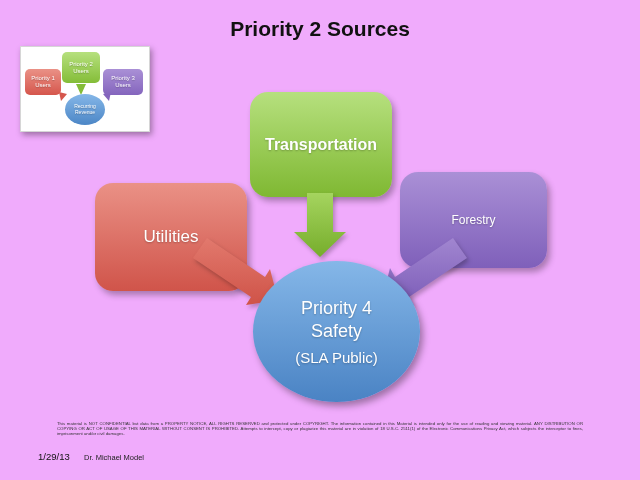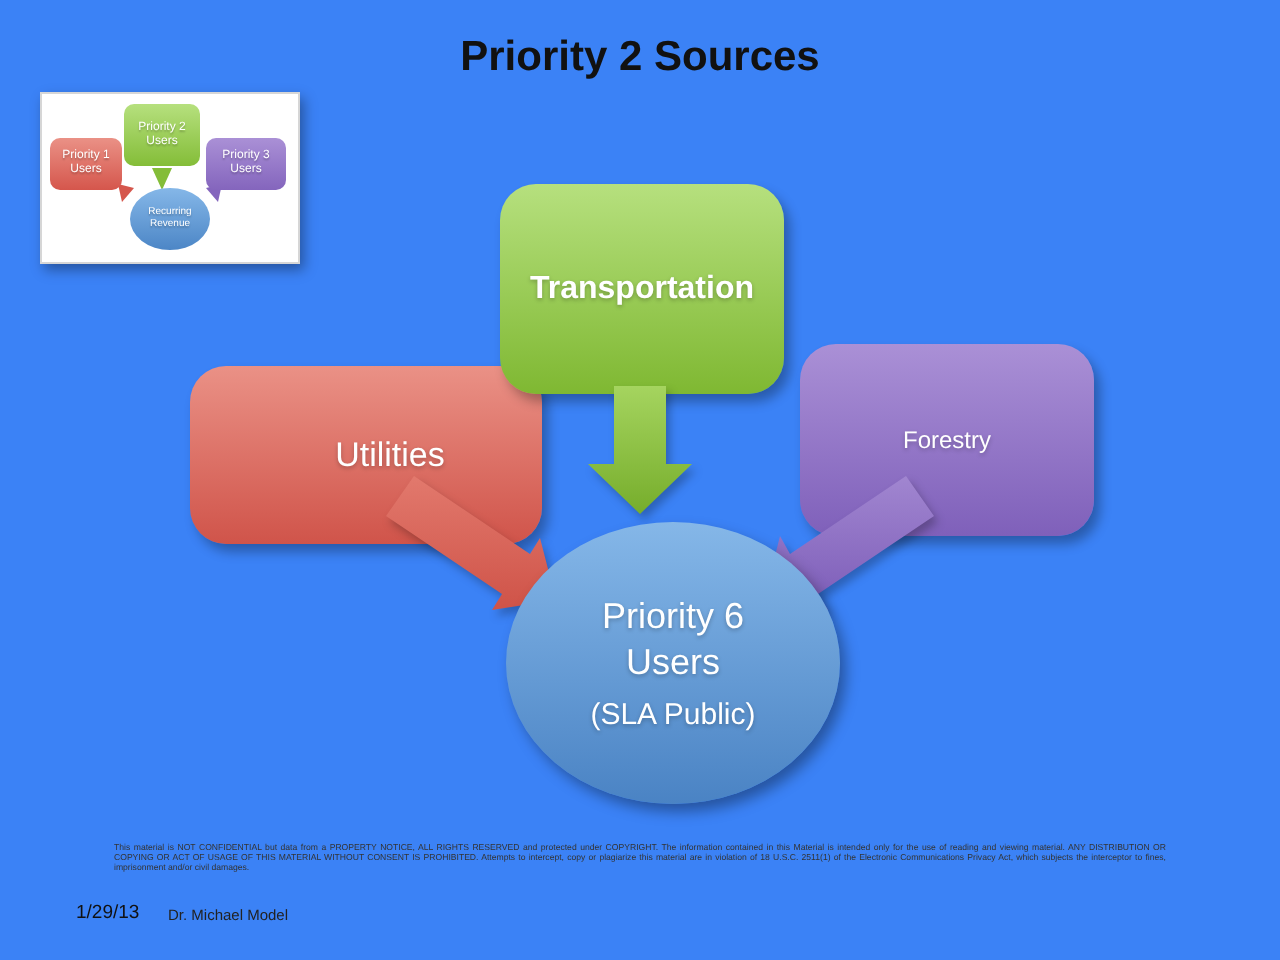--- a/index.html
+++ b/index.html
@@ -1,17 +1,17 @@
 <!DOCTYPE html>
 <html><head>
 <meta charset="utf-8">
 <style>
   html,body { margin:0; padding:0; background:#fff; }
   .slide {
-    position:relative; width:640px; height:480px; background:#3b82f6;
+    position:relative; width:640px; height:480px; background:#f0abfc;
     font-family:"Liberation Sans", sans-serif; overflow:hidden;
   }
   .slide-title {
     position:absolute; top:17px; left:0; width:100%; text-align:center;
     font-size:21px; font-weight:600; color:#111;
   }
   
   .thumbnail {
     position:absolute; left:20px; top:46px; width:128px; height:84px;
     background:#fff; border:1px solid #d6d6d6;
@@ -29,21 +29,21 @@
   .mini-blue   { left:44px; top:47px; width:40px; height:31px; border-radius:50%;
                  background:linear-gradient(#85b7e8,#4c86c6); font-size:5px; }
   .mini-arrows { position:absolute; left:0; top:0; width:128px; height:84px; pointer-events:none; }
   
   .shape {
     position:absolute; border-radius:18px; color:#fff;
     display:flex; align-items:center; justify-content:center; text-align:center;
     box-shadow:3px 4px 6px rgba(0,0,0,0.30);
     text-shadow:0 1px 2px rgba(0,0,0,0.25);
   }
-  .shape-utilities      { left:95px;  top:183px; width:152px; height:89px;  font-size:17px; background:linear-gradient(#ea9186,#d0544a);padding-left:24px; }
+  .shape-utilities      { left:95px;  top:183px; width:152px; height:108px;  font-size:17px; background:linear-gradient(#ea9186,#d0544a); }
   .shape-transportation { left:250px; top:92px;  width:142px; height:105px; font-size:16px; background:linear-gradient(#b6e07e,#7fb832);font-weight:bold; }
   .shape-forestry       { left:400px; top:172px; width:147px; height:96px;  font-size:12px; background:linear-gradient(#aa90d6,#7f60ba); }
   .arrows-svg { position:absolute; left:0; top:0; width:640px; height:480px; pointer-events:none; }
   .arrow { filter:drop-shadow(2px 3px 2px rgba(0,0,0,0.25)); }
   .center-circle {
     position:absolute; left:253px; top:261px; width:167px; height:141px; border-radius:50%;
     background:linear-gradient(#85b7e8,#4a83c4); color:#fff;
     display:flex; flex-direction:column; align-items:center; justify-content:center;
     box-shadow:3px 4px 7px rgba(0,0,0,0.35); text-shadow:0 1px 2px rgba(0,0,0,0.25);
   }
@@ -101,22 +101,22 @@
         <stop offset="0" stop-color="#a186d0"></stop>
           <stop offset="1" stop-color="#7c5cb8"></stop>
       </linearGradient>
     </defs>
     <polygon class="arrow" fill="url(#g-green)" points="307,193 333,193 333,232 346,232 320,257 294,232 307,232"></polygon>
     <polygon class="arrow" fill="url(#g-red)" points="193,258 251,297 246,305 278,300 270,269 265,277 207,238"></polygon>
     <polygon class="arrow" fill="url(#g-purple)" points="453,238 395,277 390,268 382,300 414,305 409,297 467,258"></polygon>
   </svg>
 
   <div class="center-circle">
-    <div class="circle-line">Priority 6</div>
-    <div class="circle-line">Users</div>
+    <div class="circle-line">Priority 4</div>
+    <div class="circle-line">Safety</div>
     <div class="circle-sub">(SLA Public)</div>
   </div>
 
   <div class="legal">This material is NOT CONFIDENTIAL but data from a PROPERTY NOTICE, ALL RIGHTS RESERVED and protected under COPYRIGHT. The information contained in this Material is intended only for the use of reading and viewing material. ANY DISTRIBUTION OR COPYING OR ACT OF USAGE OF THIS MATERIAL WITHOUT CONSENT IS PROHIBITED. Attempts to intercept, copy or plagiarize this material are in violation of 18 U.S.C. 2511(1) of the Electronic Communications Privacy Act, which subjects the interceptor to fines, imprisonment and/or civil damages.</div>
   <div class="footer-date">1/29/13</div>
   <div class="footer-author">Dr. Michael Model</div>
 
 </div>
 
 </body></html>

